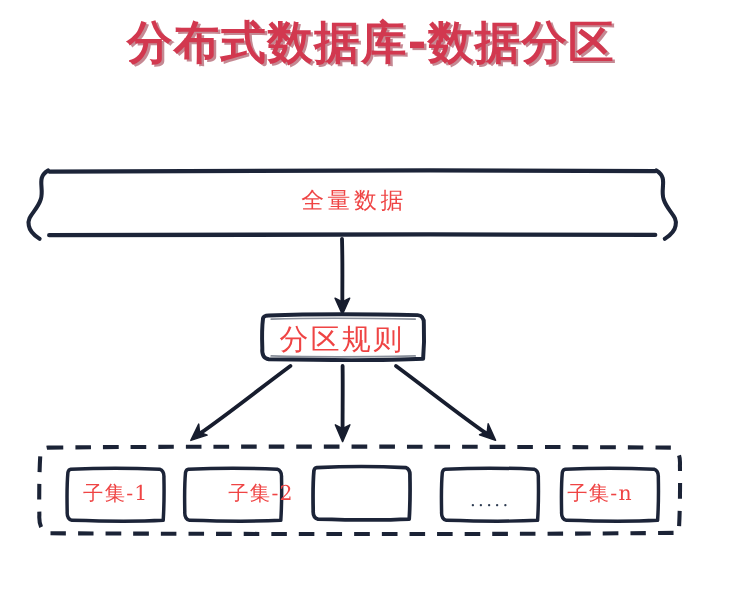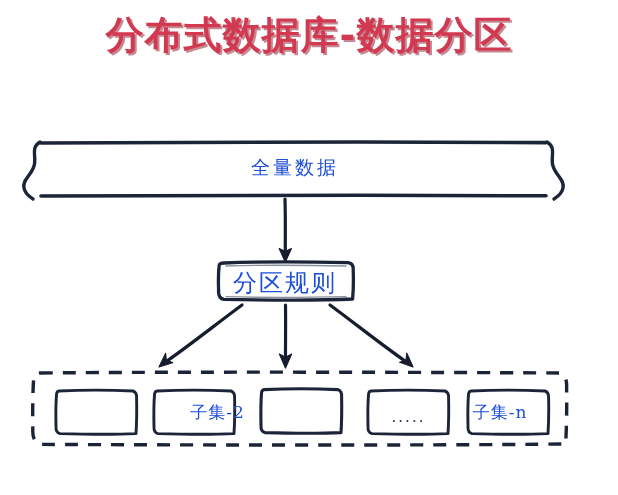--- a/index.html
+++ b/index.html
@@ -47,21 +47,21 @@
     position: absolute;
     left: 0;
     top: 0;
     width: 618px;
     height: 495px;
   }
 
   
   .ink-label {
     position: absolute;
-    color: #1d4ed8;
+    color: #ef4444;
     font-family: "DejaVu Serif", "Liberation Serif", serif;
     white-space: nowrap;
     text-align: center;
     line-height: 1;
   }
 
   .label-full-data {
     left: 0;
     top: 158px;
     width: 590px;
@@ -201,20 +201,21 @@
                C468.6,432.8 467.8,430 468,426.6
                C467.7,413 468.1,399 468.6,393.6
                C469,392 469.6,391.2 471,391 Z" fill="#ffffff" stroke="#1c2438" stroke-width="2.9" stroke-linejoin="round"></path>
     </g>
   </svg>
 
   <div class="ink-label label-full-data">全量数据</div>
 
   <div class="ink-label label-rule">分区规则</div>
 
+  <div class="ink-label label-subset" style="left:56px; width:81px;">子集-1</div>
 
   <div class="ink-label label-subset" style="left:169px; width:97px;">子集-2</div>
 
 
   <div class="ink-label label-ellipsis" style="left:368px; width:81px;">.....</div>
 
   <div class="ink-label label-subset" style="left:468px; width:64px;">子集-n</div>
 
 </div>
 

